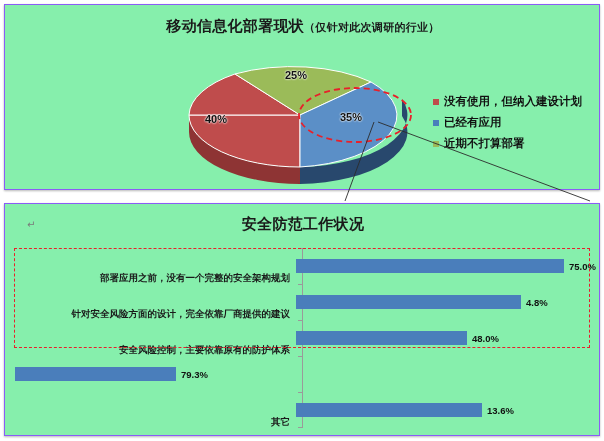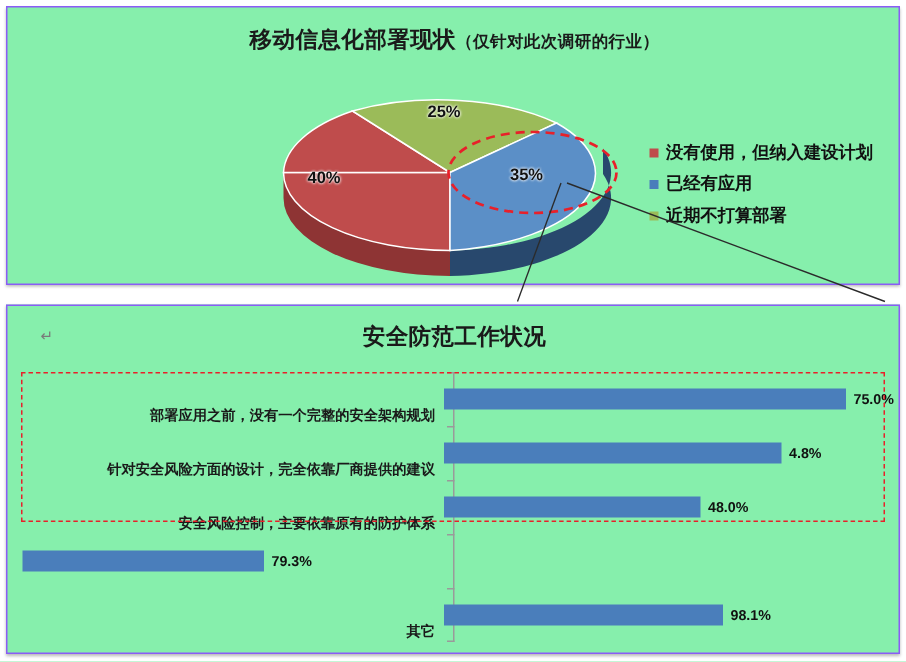--- a/index.html
+++ b/index.html
@@ -224,21 +224,21 @@
         <div class="bar-wrap">
           <div class="bar" style="width:161px"></div>
           <div class="bar-value">79.3%</div>
         </div>
       </div>
 
       <div class="bar-row" style="top:144px;height:36px;">
         <div class="cat-label">其它</div>
         <div class="bar-wrap">
           <div class="bar" style="width:186px"></div>
-          <div class="bar-value">98.1%</div>
+          <div class="bar-value">13.6%</div>
         </div>
       </div>
     </div>
   </div>
 
   <div id="bar-dash"></div>
 
 </div>
 
 </body></html>

